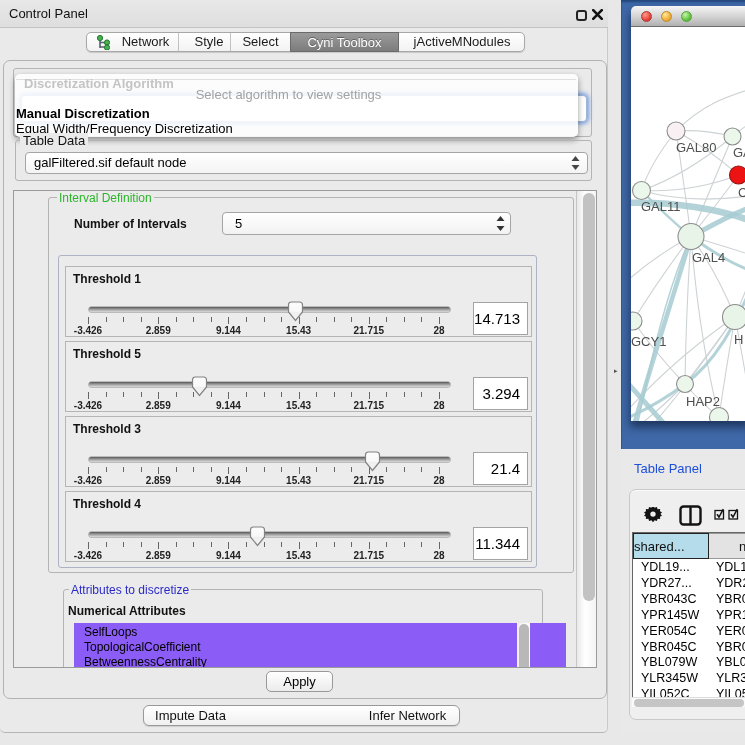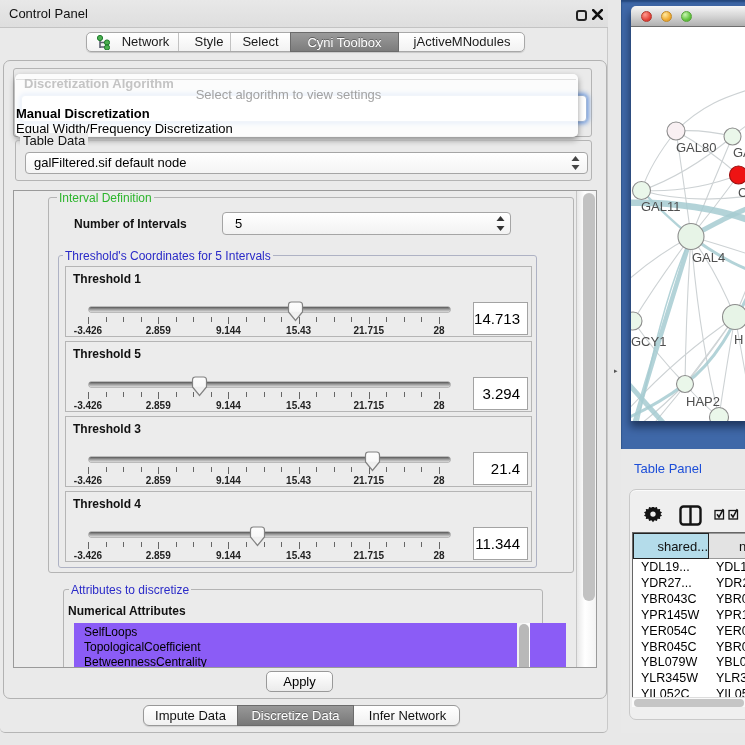--- a/index.html
+++ b/index.html
@@ -60,21 +60,21 @@
 #bluepane{left:621px;top:0;width:124px;height:449px;background:#3f68a8;box-shadow:inset 0 3px 2px -1px #24477c,inset 2px 0 1px -1px #34598f}
 #netwin{left:631px;top:6px;width:120px;height:415px;border-radius:5px 0 0 0;box-shadow:-1px 6px 9px rgba(5,15,35,.55)}
 #nettitle{position:absolute;left:0;top:0;width:120px;height:21px;background:linear-gradient(#f6f6f6,#d2d2d2 55%,#b0b0b0);border-bottom:1px solid #6e6e6e;border-radius:5px 0 0 0}
 .light{position:absolute;top:5px;width:11px;height:11px;border-radius:50%}
 #netbody{position:absolute;left:0;top:21px;width:120px;height:394px;background:#fff;overflow:hidden}
 
 #tpanel{left:621px;top:449px;width:124px;height:284px;background:#e9e9e9}
 #tptitle{left:634px;top:461px;font-size:13px;color:#1d4ed8}
 #tpbox{left:629px;top:489px;width:130px;height:231px;background:#efefef;border:1px solid #c9c9c9;border-radius:7px;box-shadow:inset 0 1px 0 #fbfbfb}
 #nettable{left:632px;top:532px;width:127px;height:175px;background:#fff;border-left:1px solid #666;border-top:1px solid #666}
-.hcell{position:absolute;top:0;height:26px;font-size:13px;color:#111;text-align:right;line-height:26px}
+.hcell{position:absolute;top:0;height:26px;font-size:13px;color:#111;text-align:left;line-height:26px}
 .trowtxt{position:absolute;font-size:12.5px;color:#000}
 #hscroll{left:632px;top:697px;width:113px;height:10px;background:#fafafa;border-top:1px solid #ddd}
 #hsthumb{position:absolute;left:2px;top:1px;width:110px;height:8px;background:#c5c5c5;border-radius:4px}
 #splitgrip{left:614px;top:367px;font-size:7px;color:#555}
 </style></head>
 <body>
 <div class="abs" id="cpwin"></div>
 <div class="abs" id="cptitle">Control Panel</div>
 <div class="abs" id="dockic"></div>
 <svg class="abs" style="left:592px;top:9px" width="11" height="11" viewBox="0 0 11 11">
@@ -119,21 +119,20 @@
   <div id="spcontent"></div>
   <div class="gb" style="left:34px;top:6px;width:526px;height:376px"></div>
   <div class="gblab" style="left:43px;top:0;color:#2db52d">Interval Definition</div>
   <div style="position:absolute;left:60px;top:26px;font-size:12px;font-weight:bold;color:#111">Number of Intervals</div>
   <div style="position:absolute;left:208px;top:21px;width:289px;height:23px;background:linear-gradient(#ffffff,#f2f2f2);border:1px solid #a5a5a5;border-radius:4px;font-size:13px;line-height:21px;padding-left:12px">5</div>
   <svg style="position:absolute;left:482px;top:25px" width="9" height="15" viewBox="0 0 9 15">
       <path d="M4.5 0 L8.5 5 H0.5 Z" fill="#333"></path>
       <path d="M4.5 15 L8.5 10 H0.5 Z" fill="#333"></path>
     </svg>
   <div class="gb" style="left:44px;top:64px;width:479px;height:313px;border-color:#aeb2c4"></div>
-  <div class="gblab" style="left:49px;top:58px;color:#2a2ac8">Threshold's Coordinates for 5 Intervals</div>
   <div class="trow" style="top:75px">
     <div class="tname">Threshold 1</div>
     <div class="track"></div>
     <div class="tick" style="left:22.0px;height:7px"></div>
       <div class="tick" style="left:39.5px;height:5px"></div>
       <div class="tick" style="left:57.1px;height:5px"></div>
       <div class="tick" style="left:74.7px;height:5px"></div>
       <div class="tick" style="left:92.2px;height:7px"></div>
       <div class="tick" style="left:109.8px;height:5px"></div>
       <div class="tick" style="left:127.3px;height:5px"></div>
@@ -310,21 +309,20 @@
         <div id="alsthumb"></div>
       </div>
   </div>
   <div id="sptrack"></div>
   <div id="spthumb"></div>
 </div>
 
 <div class="abs" id="applybtn">Apply</div>
 <div class="abs" id="btabs">
   <div class="bseg" style="left:0;width:93px">Impute Data</div>
-  <div id="bseldark">Discretize Data</div>
   <div class="bseg" style="left:211px;width:105px">Infer Network</div>
 </div>
 
 <div class="abs" id="bluepane"></div>
 <div class="abs" id="netwin">
   <div id="nettitle">
     <div class="light" style="left:10px;background:radial-gradient(circle at 35% 30%,#ff9a8f,#e4463c 60%,#c22);border:0.5px solid #b03a30"></div>
     <div class="light" style="left:30px;background:radial-gradient(circle at 35% 30%,#ffe9a0,#f0ad33 60%,#d9912a);border:0.5px solid #c08a28"></div>
     <div class="light" style="left:50px;background:radial-gradient(circle at 35% 30%,#c8f5b0,#64c440 60%,#4aa52e);border:0.5px solid #57a33c"></div>
   </div>

